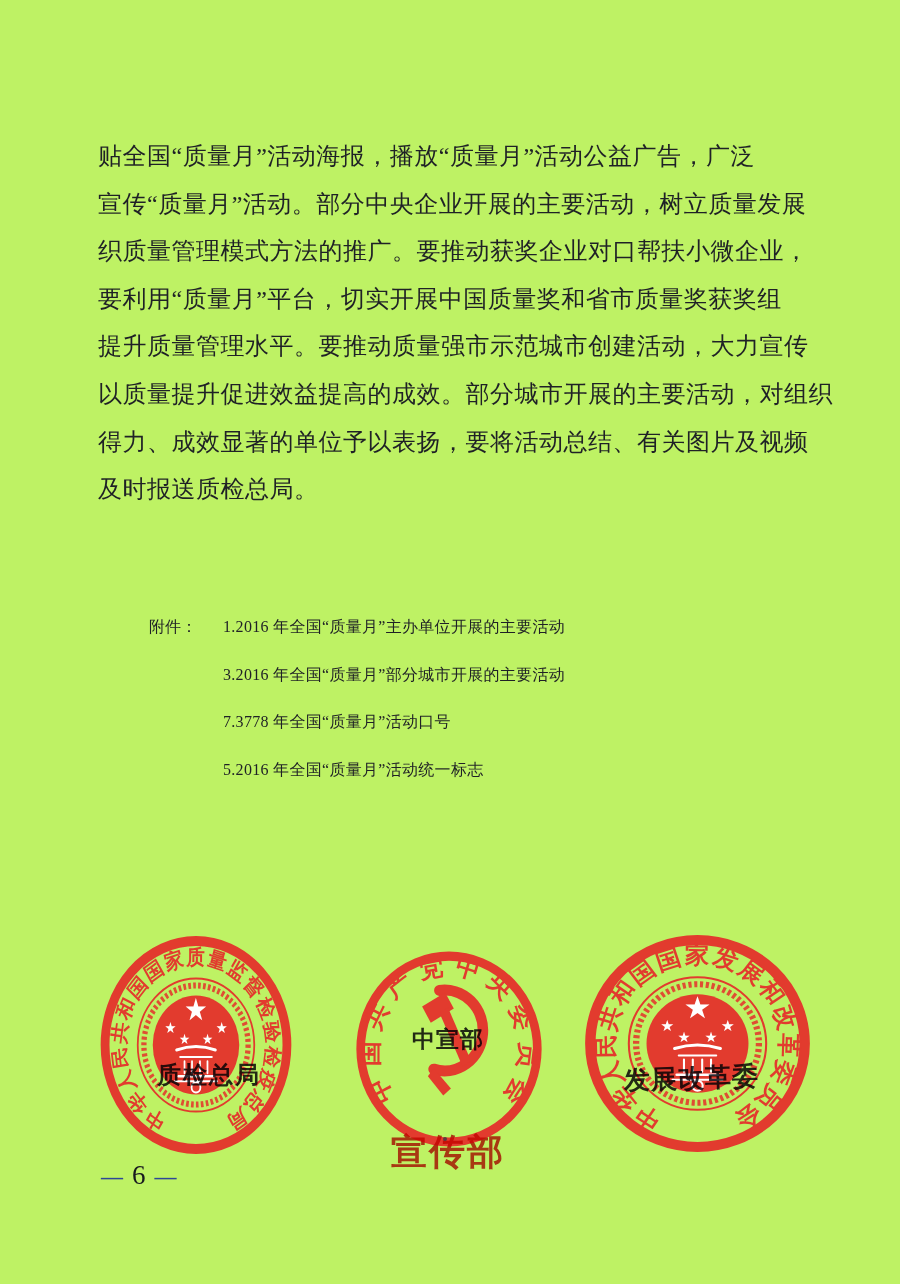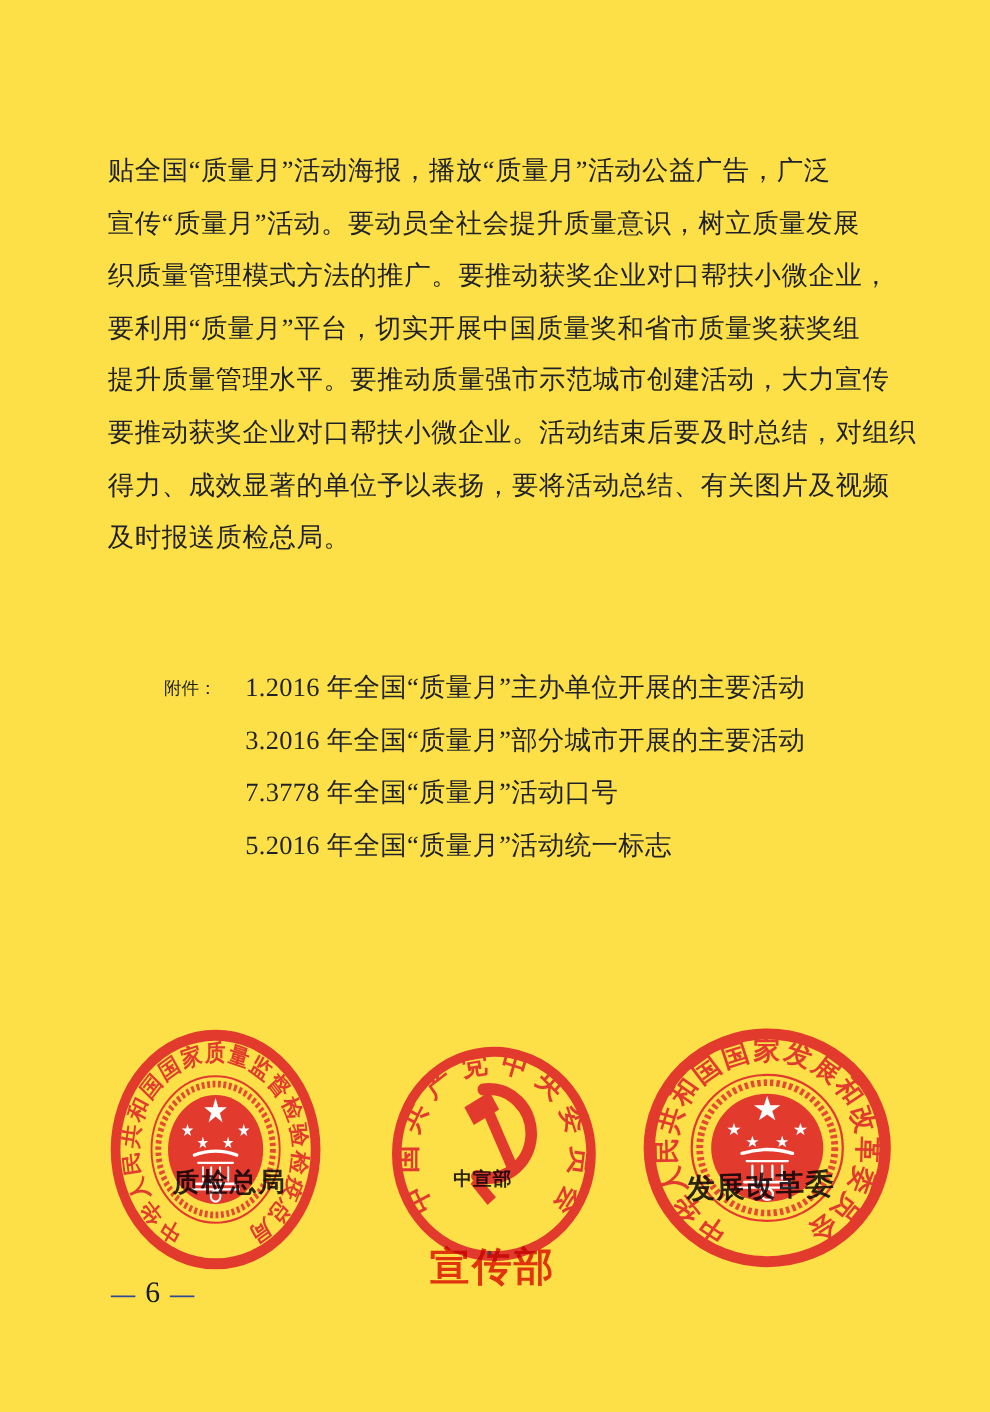--- a/index.html
+++ b/index.html
@@ -1,34 +1,34 @@
 <!DOCTYPE html>
 <html><head>
 <meta charset="utf-8">
 <style>
   html,body{margin:0;padding:0;background:#888;}
   .page{
     position:relative; width:900px; height:1284px; margin:0 auto;
-    background:#fde047; overflow:hidden;
+    background:#bef264; overflow:hidden;
     font-family:"Liberation Serif","DejaVu Serif",serif;
   }
   
   .body-text{position:absolute; left:98px; top:133px; width:740px;}
   .bline{
     white-space:nowrap; line-height:47.6px; font-size:24px;
     color:#1f2126; letter-spacing:0.5px;
   }
   
   .att-label{
     position:absolute; left:149px; top:603px; line-height:47.6px;
     font-size:16px; color:#1f2126; white-space:nowrap;
   }
   .att-items{position:absolute; left:223px; top:603px;}
   .att-item{
-    white-space:nowrap; line-height:47.6px; font-size:24px;
+    white-space:nowrap; line-height:47.6px; font-size:16px;
     color:#1f2126; letter-spacing:0.3px;
   }
   
   .seal{position:absolute;}
   .seal .ring{fill:none; stroke:#e23b2e;}
   .ringtext{
     fill:#e23b2e; font-weight:bold;
     font-family:"Liberation Serif","DejaVu Serif",serif;
   }
   .seal1{left:98px; top:933px; width:196px; height:224px;}
@@ -52,25 +52,25 @@
     border-radius:50%; background:#3a3a42; opacity:.8;
   }
 </style>
 </head>
 <body>
 
 <div class="page">
 
   <div class="body-text">
     <div class="bline">贴全国“质量月”活动海报，播放“质量月”活动公益广告，广泛</div>
-    <div class="bline">宣传“质量月”活动。要动员全社会提升质量意识，树立质量发展</div>
+    <div class="bline">宣传“质量月”活动。部分中央企业开展的主要活动，树立质量发展</div>
     <div class="bline">织质量管理模式方法的推广。要推动获奖企业对口帮扶小微企业，</div>
     <div class="bline">要利用“质量月”平台，切实开展中国质量奖和省市质量奖获奖组</div>
     <div class="bline">提升质量管理水平。要推动质量强市示范城市创建活动，大力宣传</div>
-    <div class="bline">要推动获奖企业对口帮扶小微企业。活动结束后要及时总结，对组织</div>
+    <div class="bline">以质量提升促进效益提高的成效。部分城市开展的主要活动，对组织</div>
     <div class="bline">得力、成效显著的单位予以表扬，要将活动总结、有关图片及视频</div>
     <div class="bline">及时报送质检总局。</div>
   </div>
 
   <div class="att-label">附件：</div>
   <div class="att-items">
     <div class="att-item">1.2016 年全国“质量月”主办单位开展的主要活动</div>
     <div class="att-item">3.2016 年全国“质量月”部分城市开展的主要活动</div>
     <div class="att-item">7.3778 年全国“质量月”活动口号</div>
     <div class="att-item">5.2016 年全国“质量月”活动统一标志</div>
@@ -136,21 +136,21 @@
         <path class="emblem-line" d="M93,123 L129,123" stroke-width="2"></path>
         <path class="emblem-line" d="M98,127 L98,139 M106.5,127 L106.5,139 M115.5,127 L115.5,139 M124,127 L124,139" stroke-width="2"></path>
         <path class="emblem-line" d="M91,142 L131,142" stroke-width="2.5"></path>
         <path class="emblem-line" d="M87,147 L135,147" stroke-width="2"></path>
         <circle cx="111" cy="153" r="5" fill="none" stroke="#ffffff" stroke-width="2"></circle>
       </g>
     </g>
   </svg>
 
   <div class="ovl" style="left:157px; top:1059px; font-size:24px; letter-spacing:2px;">质检总局</div>
-  <div class="ovl" style="left:412px; top:1060px; font-size:17px; letter-spacing:1px;">中宣部</div>
+  <div class="ovl" style="left:412px; top:1024px; font-size:23px; letter-spacing:1px;">中宣部</div>
   <div class="ovl red-big" style="left:391px; top:1087px; font-size:36px; letter-spacing:2px;">宣传部</div>
   <div class="ovl" style="left:624px; top:1061px; font-size:26px; letter-spacing:1px; transform:rotate(-2deg);">发展改革委</div>
 
   <div class="speck"></div>
 
   <div class="pagenum">
     <span class="dash">—</span><span class="num">6</span><span class="dash">—</span>
   </div>
 
 </div>

